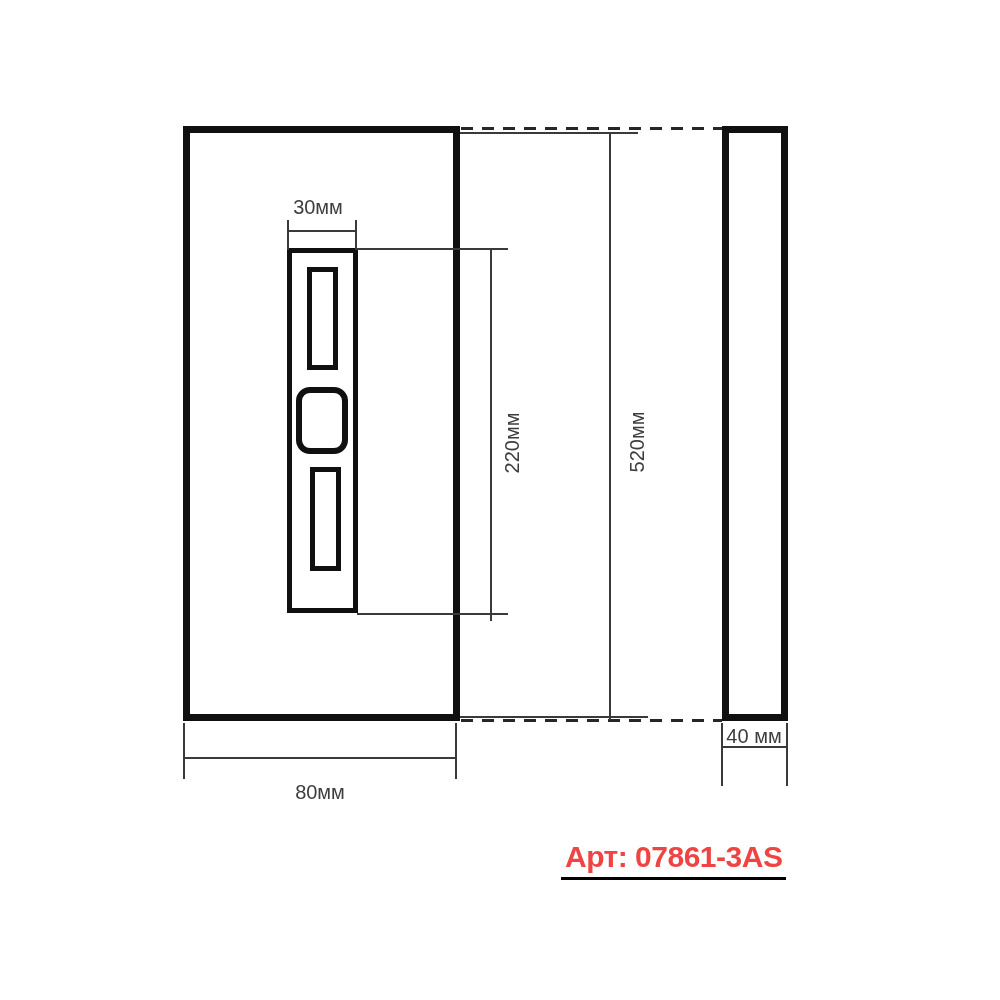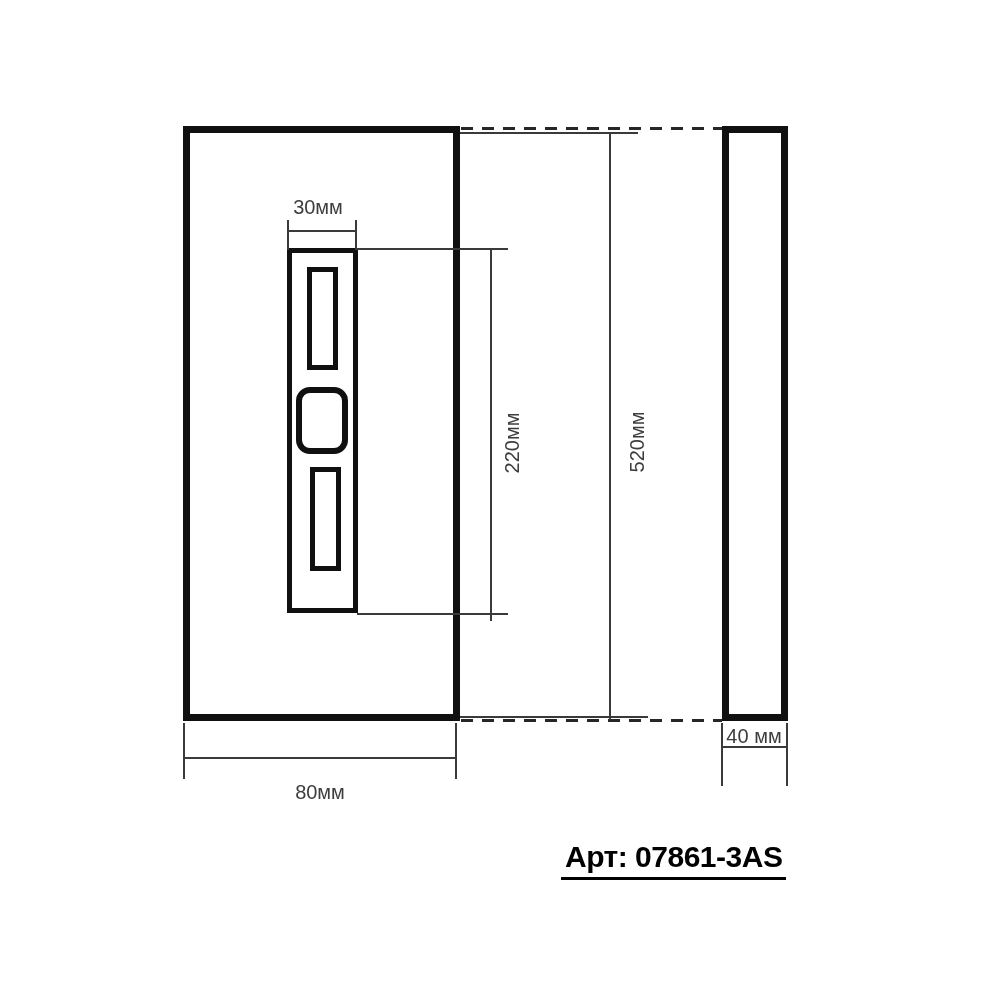--- a/index.html
+++ b/index.html
@@ -25,21 +25,21 @@
   .dash{position:absolute;height:3px;
         background:repeating-linear-gradient(90deg,#262626 0 12px,transparent 12px 21px);}
   
   .dim-label{
     position:absolute;color:#3d3d3d;font-size:20px;line-height:20px;
     text-align:center;white-space:nowrap;
   }
   .rot{transform:rotate(-90deg);transform-origin:50% 50%;width:90px;height:20px;}
   .article{
     position:absolute;left:561px;top:840px;
-    color:#000000;font-size:30px;font-weight:bold;letter-spacing:-0.5px;
+    color:#ef4444;font-size:30px;font-weight:bold;letter-spacing:-0.5px;
     padding:0 4px 3px 4px;border-bottom:3px solid #000;white-space:nowrap;
   }
 </style>
 </head>
 <body>
 
 <div id="canvas">
 
   <div class="outline front-view"></div>
 

